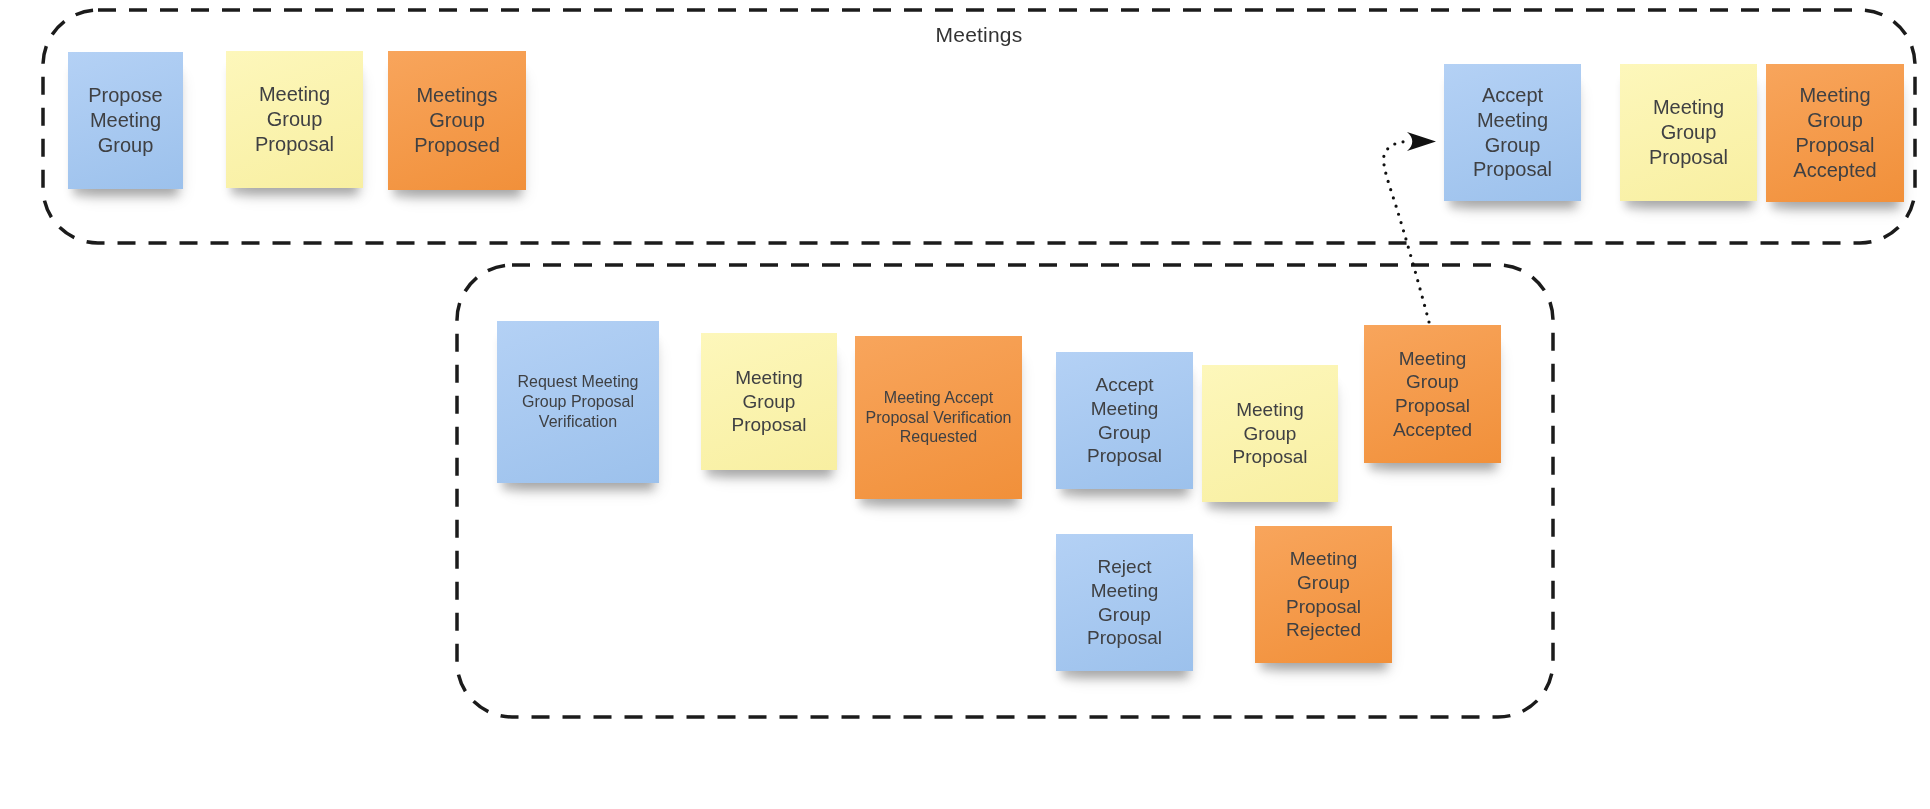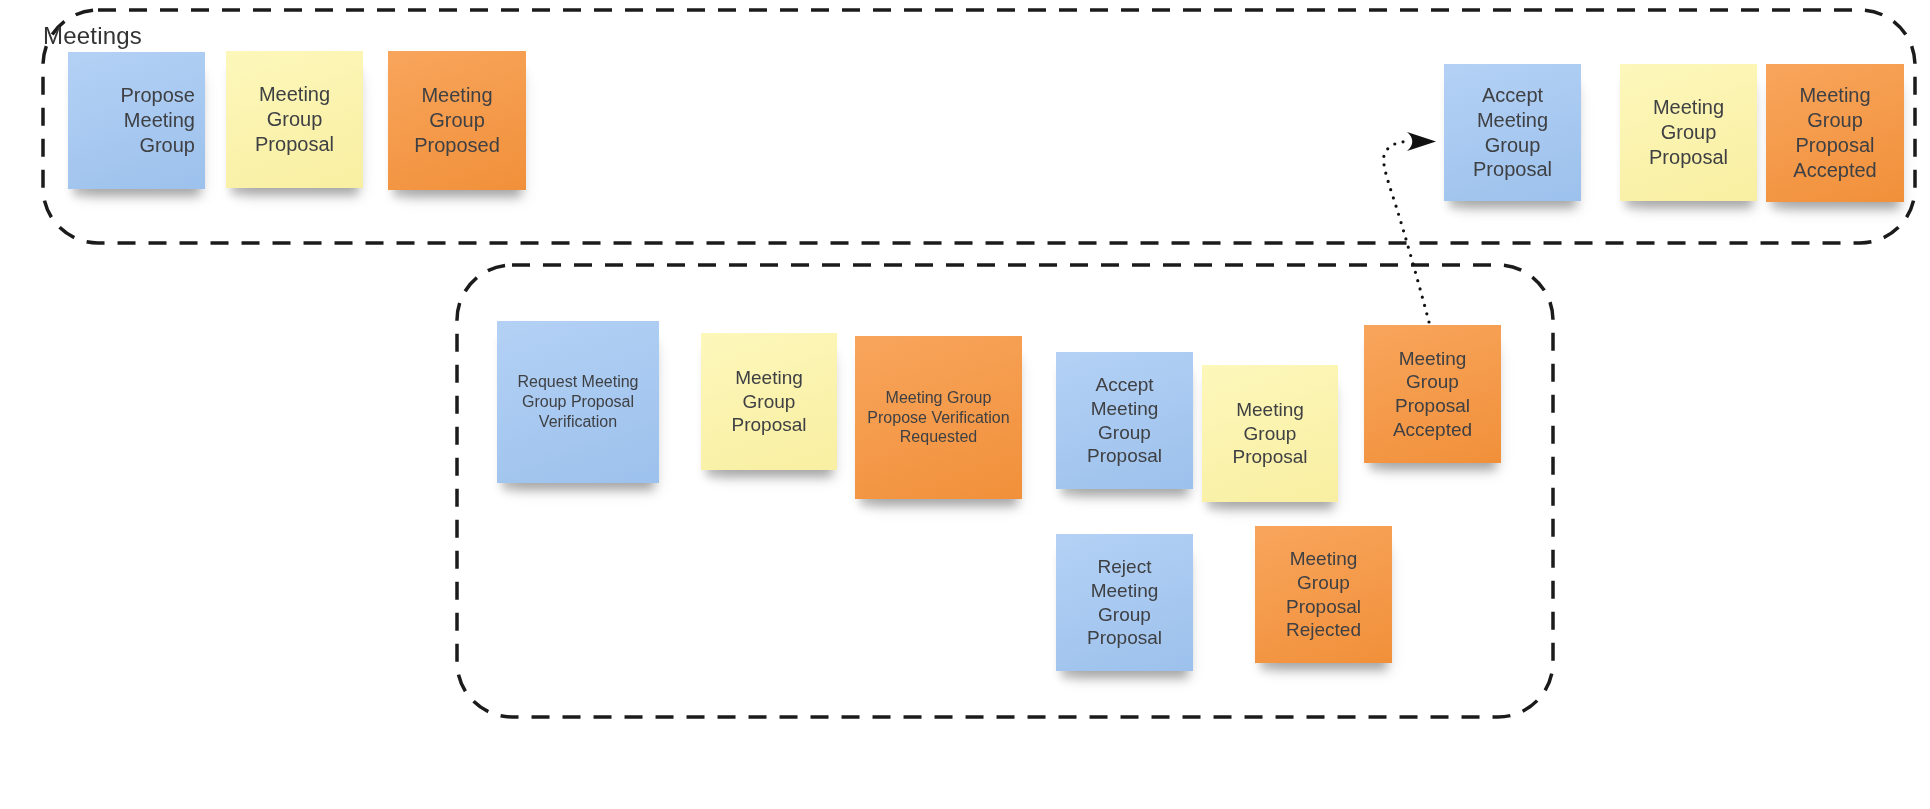--- a/index.html
+++ b/index.html
@@ -8,21 +8,22 @@
     width:1930px;height:809px;
     background:#ffffff;
     overflow:hidden;
     font-family:"Liberation Sans","DejaVu Sans",sans-serif;
   }
   svg.overlay{position:absolute;left:0;top:0;width:100%;height:100%;}
   .frame-outline{fill:none;stroke-width:3.5;stroke-dasharray:18 13;}
   .connector{fill:none;stroke-width:3.2;stroke-dasharray:0 8.6;stroke-linecap:round;}
   .frame-label{
     position:absolute;
-    font-size:24px;
+    text-align:center;
+    font-size:21px;
     line-height:1.2;
     color:#333333;
     letter-spacing:0.2px;
   }
   .note{
     position:absolute;
     display:flex;align-items:center;justify-content:center;
     text-align:center;
     padding:10px;box-sizing:border-box;
     line-height:1.24;
@@ -39,46 +40,46 @@
     <defs>
       <marker id="arrowhead" markerUnits="userSpaceOnUse" markerWidth="32" markerHeight="22" refX="1" refY="9.5" orient="auto">
         <path d="M0,0 L29,9.5 L0,19 C7,13.5 7,5.5 0,0 Z" fill="#111111"></path>
       </marker>
     </defs>
   <rect x="43" y="10" width="1872" height="233" rx="55" ry="55" class="frame-outline" stroke="#1b1b1b"></rect>
       <rect x="457" y="265" width="1096" height="452" rx="55" ry="55" class="frame-outline" stroke="#1b1b1b"></rect>
       <path d="M 1429 322 C 1420 288 1406 238 1396 206 C 1386 175 1380 159 1386 151 C 1390 145 1398 141.5 1408 141.5" class="connector" stroke="#111111" marker-end="url(#arrowhead)"></path>
     </svg>
 <div class="frame-label" style="left: 43px; top: 22px; width: 1872px; color: rgb(51, 51, 51);">Meetings</div>
-    <div class="note" style="left: 68px; top: 52px; width: 137px; height: 137px; font-size: 20px; background: linear-gradient(160deg, rgb(180, 209, 245) 0%, rgb(156, 193, 236) 100%); color: rgb(63, 64, 67); text-align: right;">
+    <div class="note" style="left: 68px; top: 52px; width: 115px; height: 137px; font-size: 20px; background: linear-gradient(160deg, rgb(180, 209, 245) 0%, rgb(156, 193, 236) 100%); color: rgb(63, 64, 67);">
       <span>Propose Meeting Group</span>
     </div>
     <div class="note" style="left: 226px; top: 51px; width: 137px; height: 137px; font-size: 20px; background: linear-gradient(160deg, rgb(253, 247, 187) 0%, rgb(248, 239, 161) 100%); color: rgb(63, 64, 67);">
       <span>Meeting Group Proposal</span>
     </div>
     <div class="note" style="left: 388px; top: 51px; width: 138px; height: 139px; font-size: 20px; background: linear-gradient(160deg, rgb(248, 165, 92) 0%, rgb(241, 144, 58) 100%); color: rgb(63, 64, 67);">
-      <span>Meeting Group Proposed</span>
+      <span>Meetings Group Proposed</span>
     </div>
     <div class="note" style="left: 1444px; top: 64px; width: 137px; height: 137px; font-size: 20px; background: linear-gradient(160deg, rgb(180, 209, 245) 0%, rgb(156, 193, 236) 100%); color: rgb(63, 64, 67);">
       <span>Accept Meeting Group Proposal</span>
     </div>
     <div class="note" style="left: 1620px; top: 64px; width: 137px; height: 137px; font-size: 20px; background: linear-gradient(160deg, rgb(253, 247, 187) 0%, rgb(248, 239, 161) 100%); color: rgb(63, 64, 67);">
       <span>Meeting Group Proposal</span>
     </div>
     <div class="note" style="left: 1766px; top: 64px; width: 138px; height: 138px; font-size: 20px; background: linear-gradient(160deg, rgb(248, 165, 92) 0%, rgb(241, 144, 58) 100%); color: rgb(63, 64, 67);">
       <span>Meeting Group Proposal Accepted</span>
     </div>
     <div class="note" style="left: 497px; top: 321px; width: 162px; height: 162px; font-size: 16px; background: linear-gradient(160deg, rgb(180, 209, 245) 0%, rgb(156, 193, 236) 100%); color: rgb(63, 64, 67);">
       <span>Request Meeting Group Proposal Verification</span>
     </div>
     <div class="note" style="left: 701px; top: 333px; width: 136px; height: 137px; font-size: 19px; background: linear-gradient(160deg, rgb(253, 247, 187) 0%, rgb(248, 239, 161) 100%); color: rgb(63, 64, 67);">
       <span>Meeting Group Proposal</span>
     </div>
     <div class="note" style="left: 855px; top: 336px; width: 167px; height: 163px; font-size: 16px; background: linear-gradient(160deg, rgb(248, 165, 92) 0%, rgb(241, 144, 58) 100%); color: rgb(63, 64, 67);">
-      <span>Meeting Group Propose Verification Requested</span>
+      <span>Meeting Accept Proposal Verification Requested</span>
     </div>
     <div class="note" style="left: 1056px; top: 352px; width: 137px; height: 137px; font-size: 19px; background: linear-gradient(160deg, rgb(180, 209, 245) 0%, rgb(156, 193, 236) 100%); color: rgb(63, 64, 67);">
       <span>Accept Meeting Group Proposal</span>
     </div>
     <div class="note" style="left: 1202px; top: 365px; width: 136px; height: 137px; font-size: 19px; background: linear-gradient(160deg, rgb(253, 247, 187) 0%, rgb(248, 239, 161) 100%); color: rgb(63, 64, 67);">
       <span>Meeting Group Proposal</span>
     </div>
     <div class="note" style="left: 1364px; top: 325px; width: 137px; height: 138px; font-size: 19px; background: linear-gradient(160deg, rgb(248, 165, 92) 0%, rgb(241, 144, 58) 100%); color: rgb(63, 64, 67);">
       <span>Meeting Group Proposal Accepted</span>
     </div>

